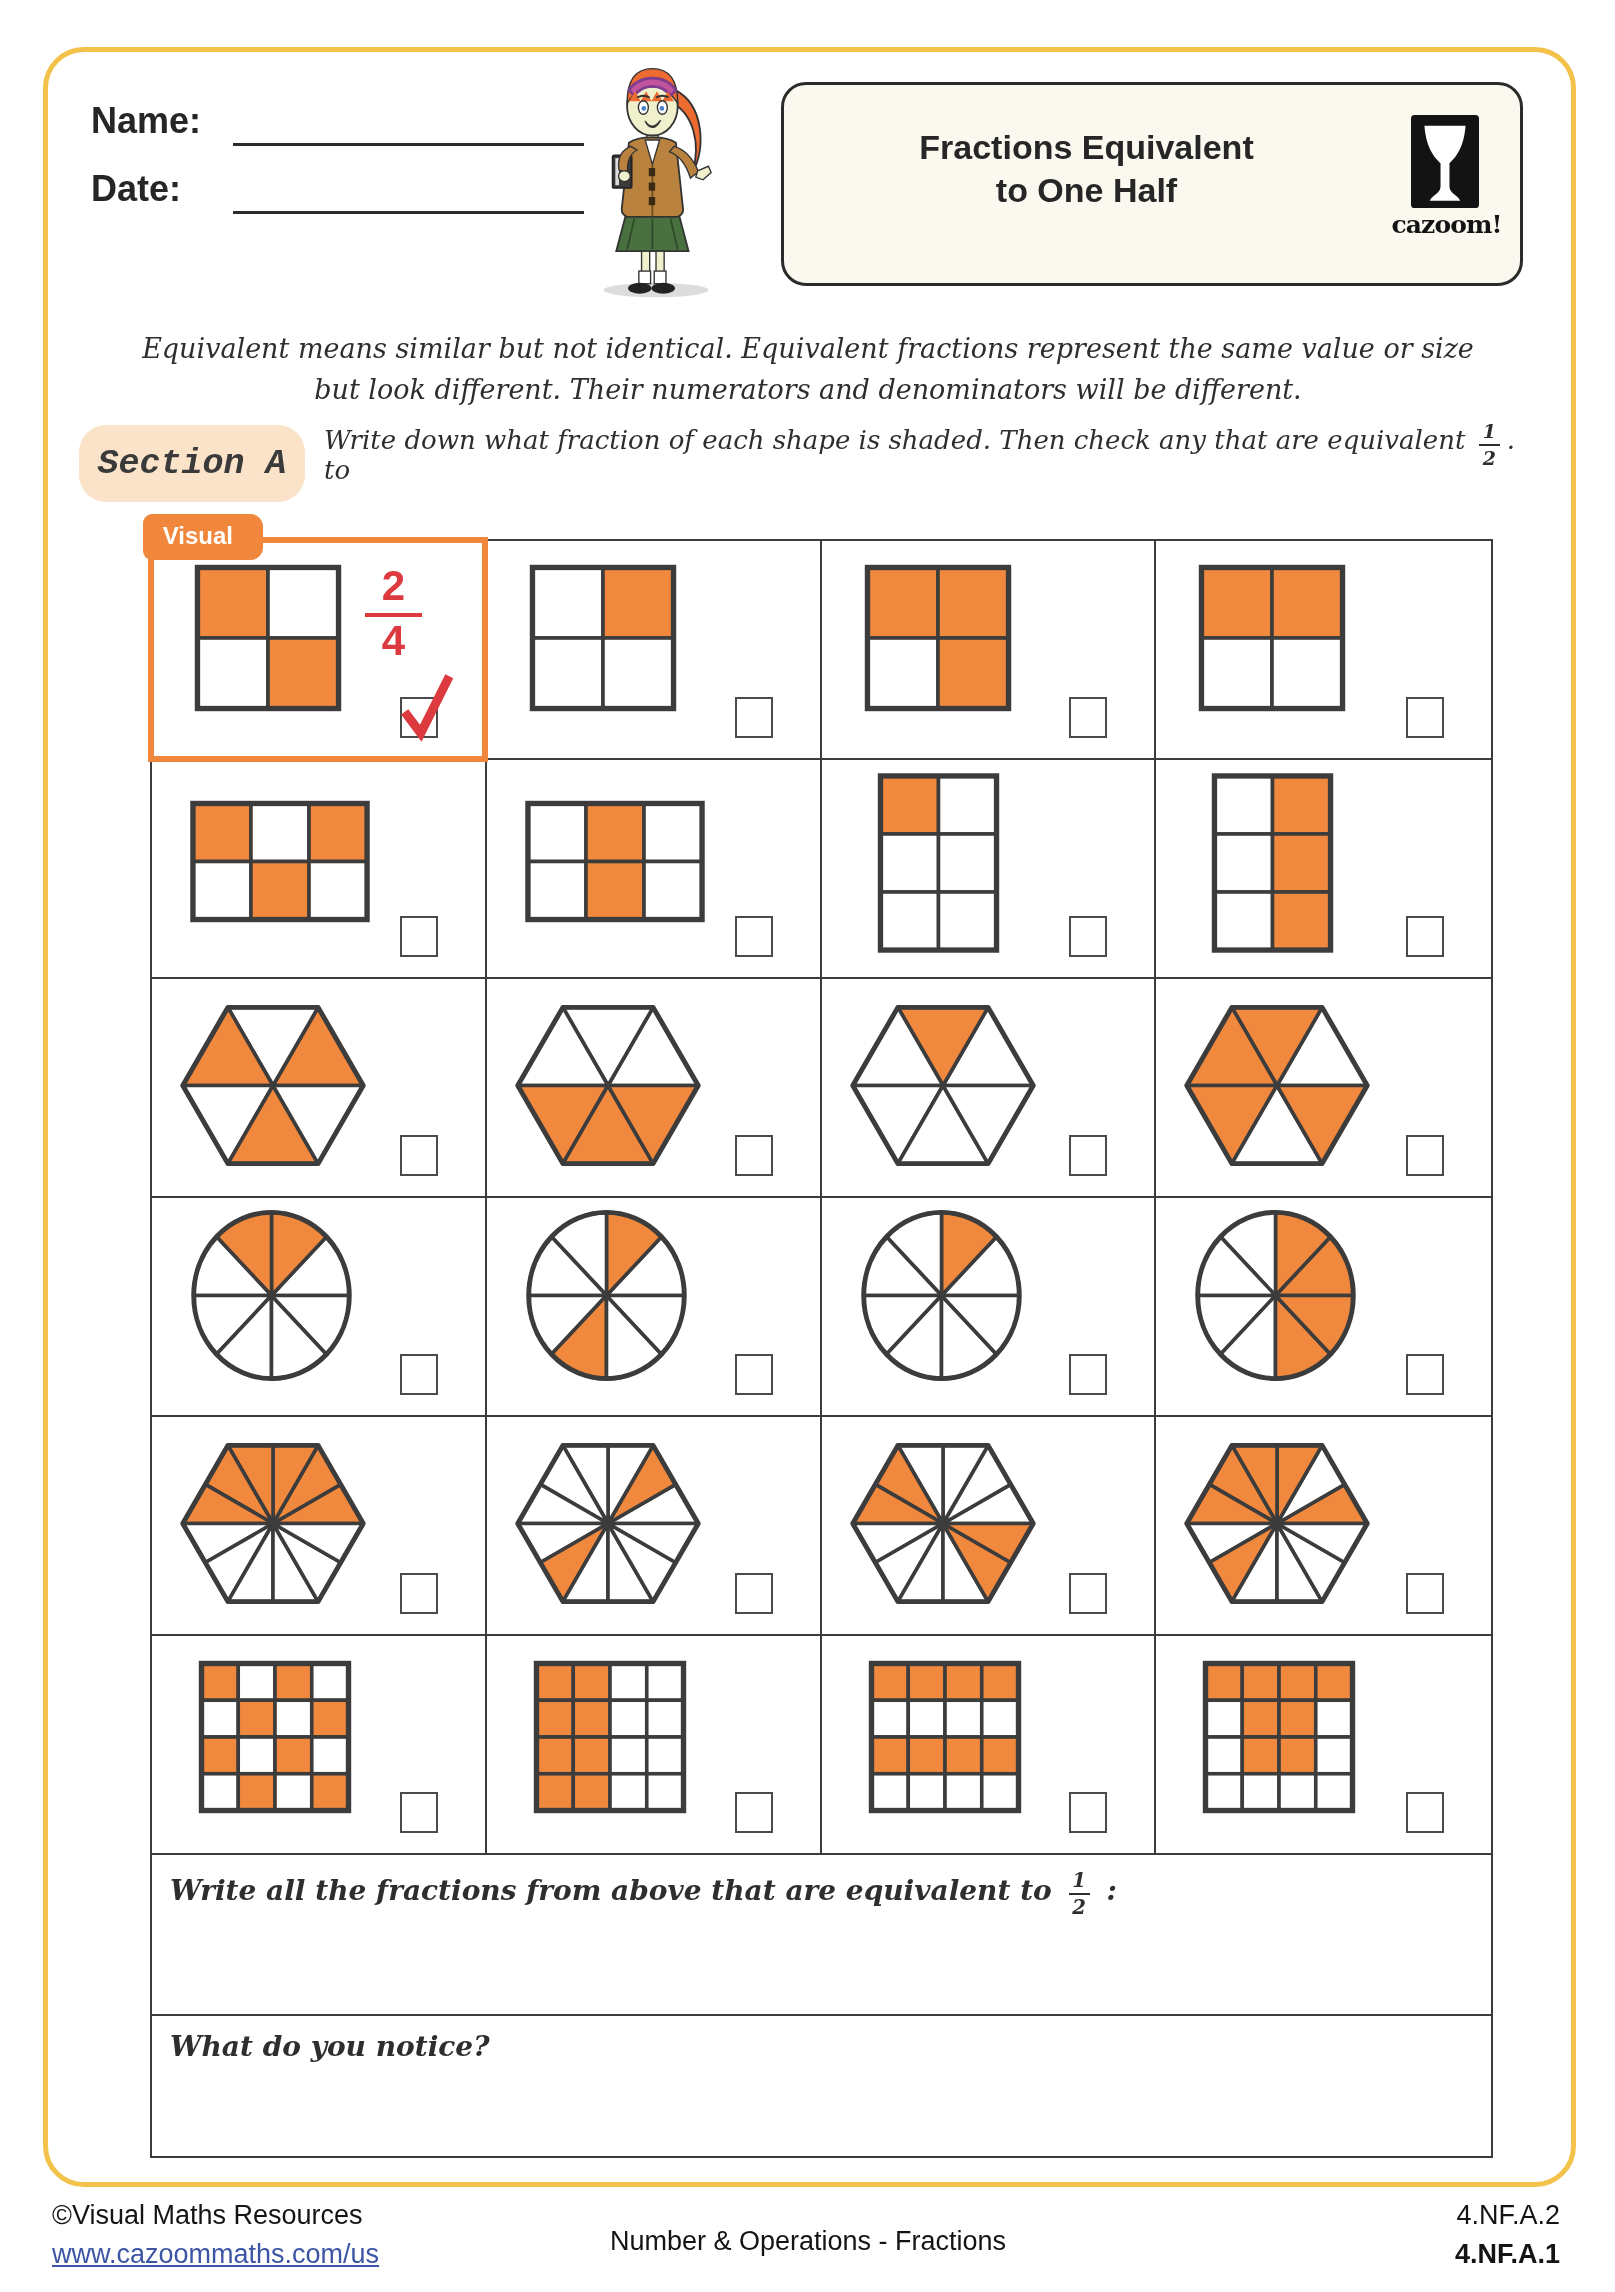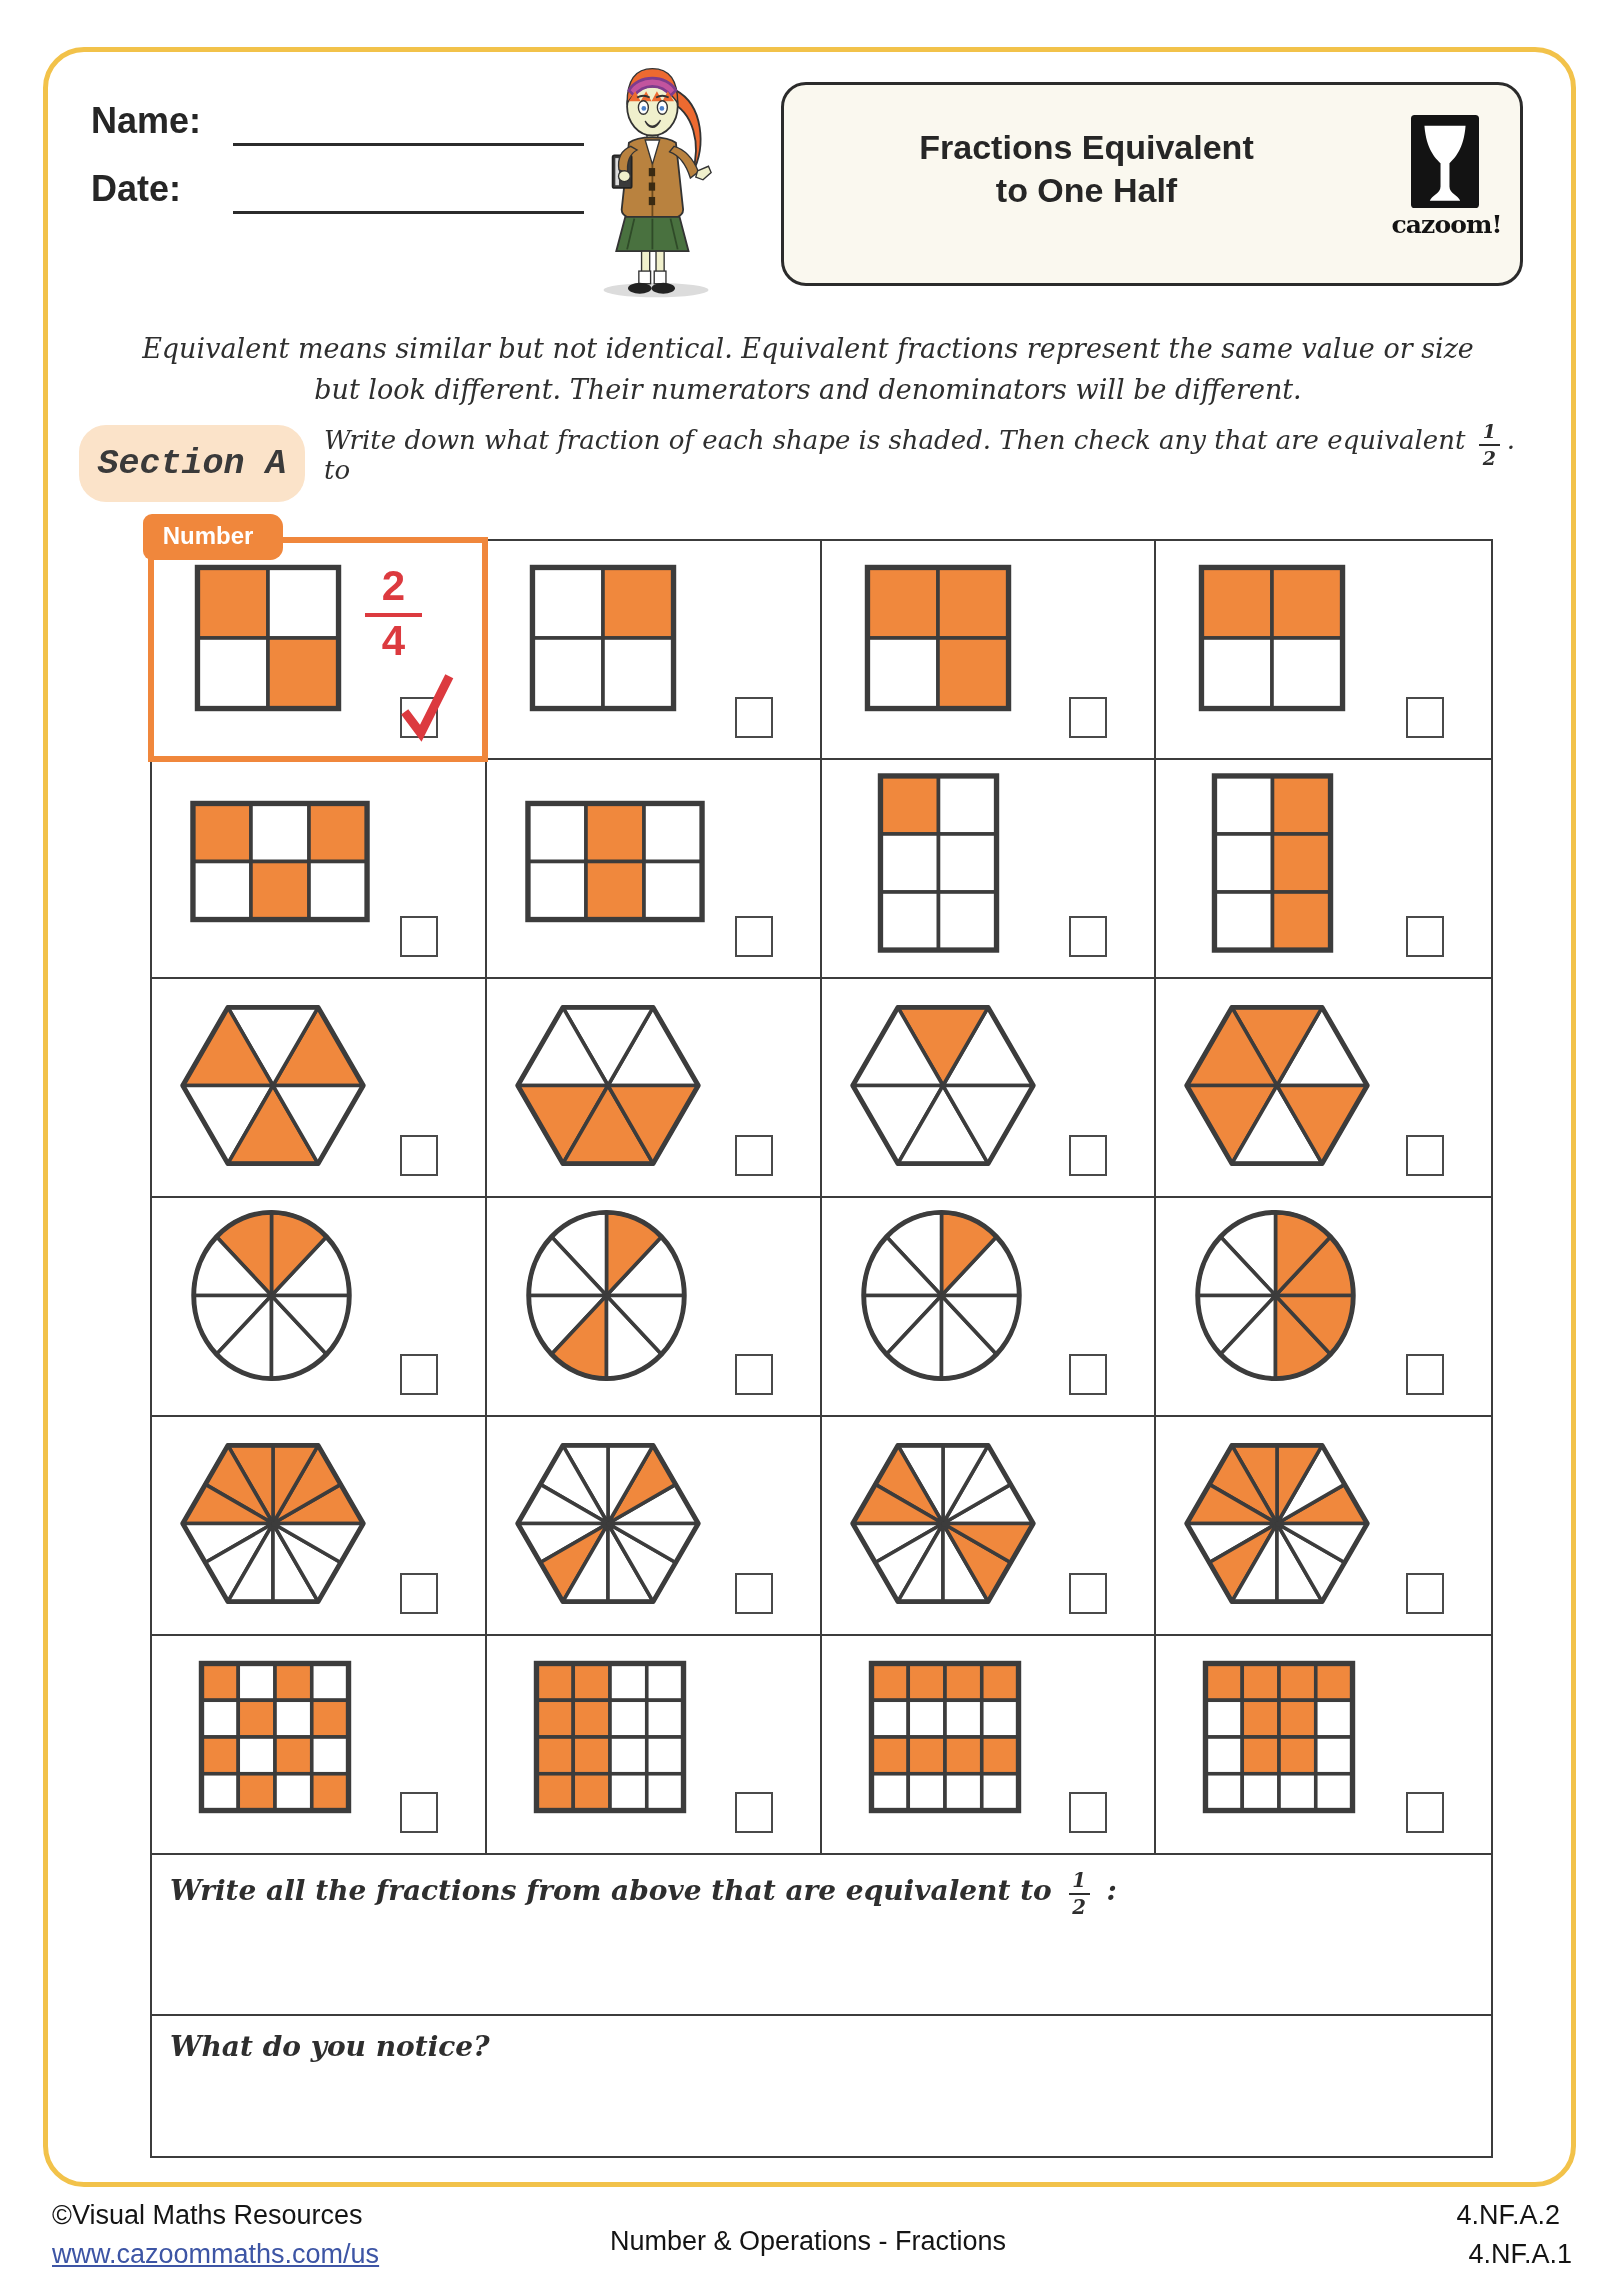--- a/index.html
+++ b/index.html
@@ -40,21 +40,21 @@
   .ex-check { position: absolute; right: 25px; bottom: 10.7px; z-index: 3; }
   .answer-row { position: relative; padding: 14.3px 18px 0; font-family: "DejaVu Serif", serif; font-style: italic; font-weight: bold; font-size: 28px; color: #2E2E2E; }
   #row-write { height: 161px; border-bottom: 2.7px solid #3C3C3C; }
   #row-notice { height: 140px; }
   .answer-row .ifrac { font-size: 19.7px; top: 1.8px; }
   .foot { position: absolute; font-size: 27px; color: #141414; }
   #foot-copy { left: 52px; top: 2200px; }
   #foot-link { left: 52px; top: 2239px; color: #3D55A5; text-decoration: underline; cursor: pointer; }
   #foot-center { left: 0; top: 2226px; width: 1616px; text-align: center; }
   #foot-std1 { right: 56px; top: 2200px; }
-  #foot-std2 { right: 44px; top: 2239px; }
+  #foot-std2 { right: 56px; top: 2239px; font-weight: bold; }
 </style>
 </head>
 <body>
 
 <div class="frame"></div>
 
 <div class="nm" id="name-label">Name:</div>
 <div class="wline" id="name-line"></div>
 <div class="nm" id="date-label">Date:</div>
 <div class="wline" id="date-line"></div>
@@ -134,21 +134,21 @@
   <div id="cells">
       <div class="cell example">
         <div class="shape" style="left: 41px; top: 21.5px;"><svg width="150" height="150" viewBox="0 0 168 168">
             <rect x="5" y="5" width="79" height="79" fill="#F0883D" stroke="#3C3C3C" stroke-width="4"></rect>
             <rect x="84" y="5" width="79" height="79" fill="#fff" stroke="#3C3C3C" stroke-width="4"></rect>
             <rect x="5" y="84" width="79" height="79" fill="#fff" stroke="#3C3C3C" stroke-width="4"></rect>
             <rect x="84" y="84" width="79" height="79" fill="#F0883D" stroke="#3C3C3C" stroke-width="4"></rect>
             <rect x="5" y="5" width="158" height="158" fill="none" stroke="#3C3C3C" stroke-width="6"></rect>
           </svg></div>
         <div class="checkbox"></div>
-        <div class="ex-tab">Number</div>
+        <div class="ex-tab">Visual</div>
         <div class="ex-frac">
           <span class="n">2</span>
           <span class="d">4</span>
         </div>
         <div class="ex-check"><svg width="66" height="75" viewBox="0 0 74 84">
             <path d="M12 48 L30 72 L62 8" fill="none" stroke="#DC3A3F" stroke-width="10"></path>
           </svg></div>
       </div>
       <div class="cell">
         <div class="shape" style="left: 41px; top: 21.5px;"><svg width="150" height="150" viewBox="0 0 168 168">

